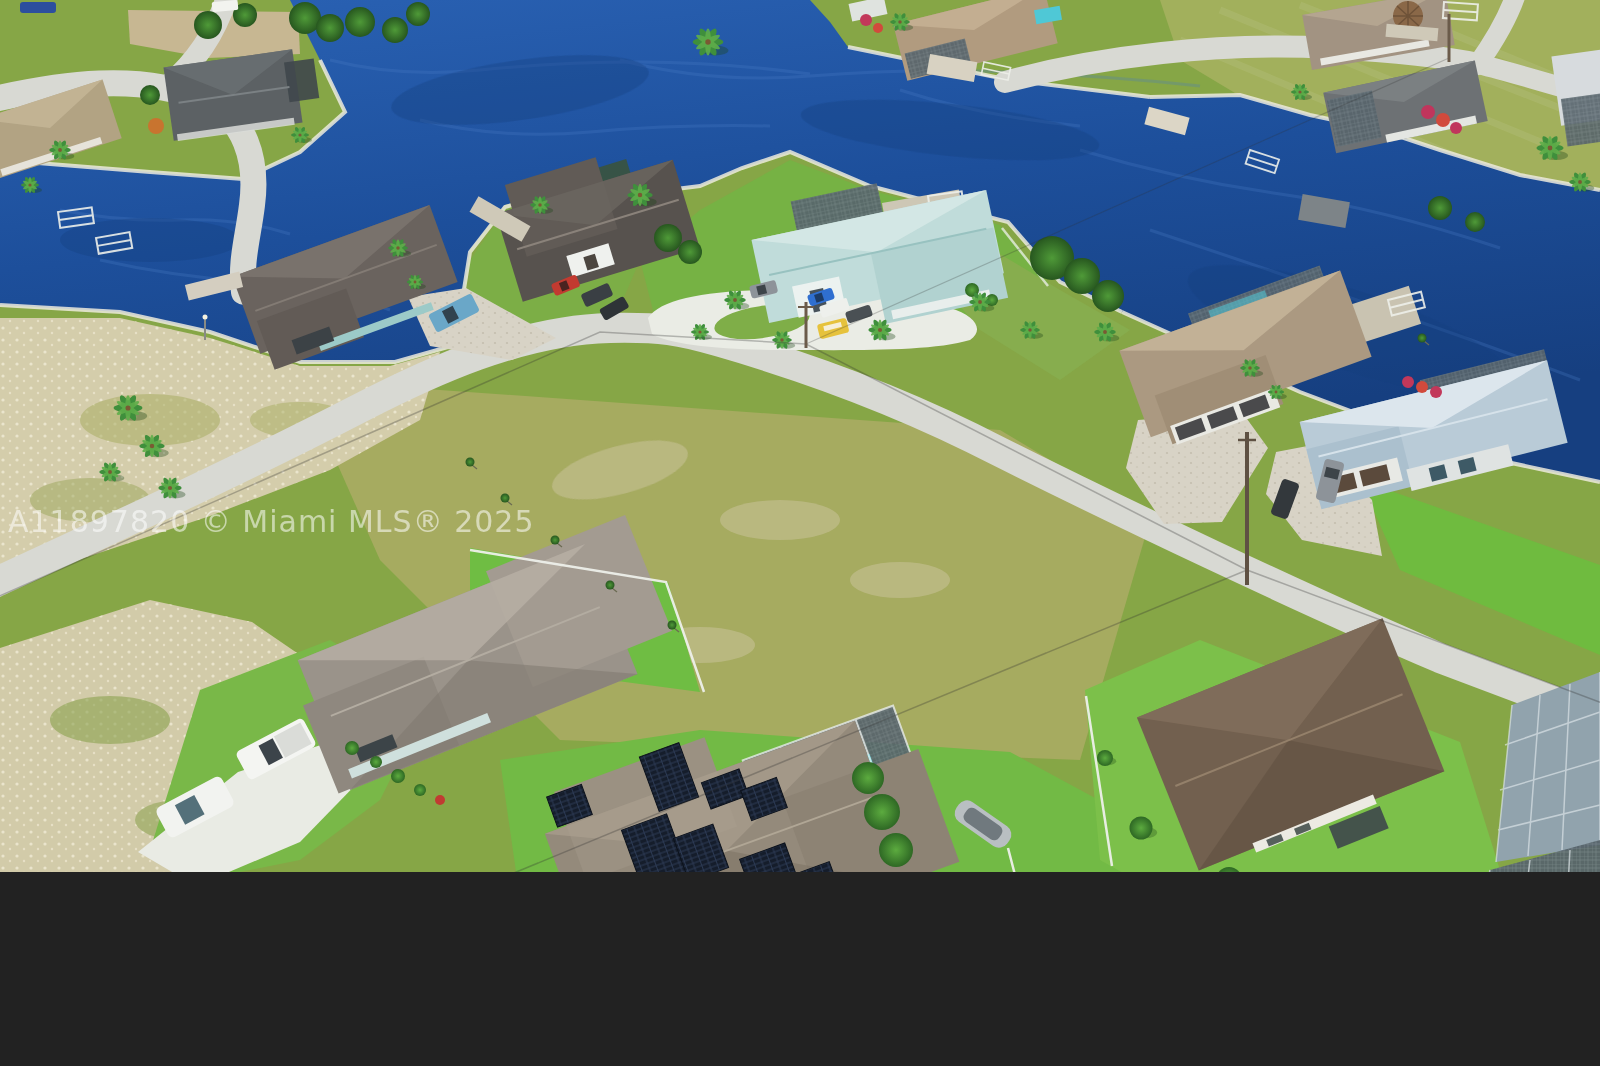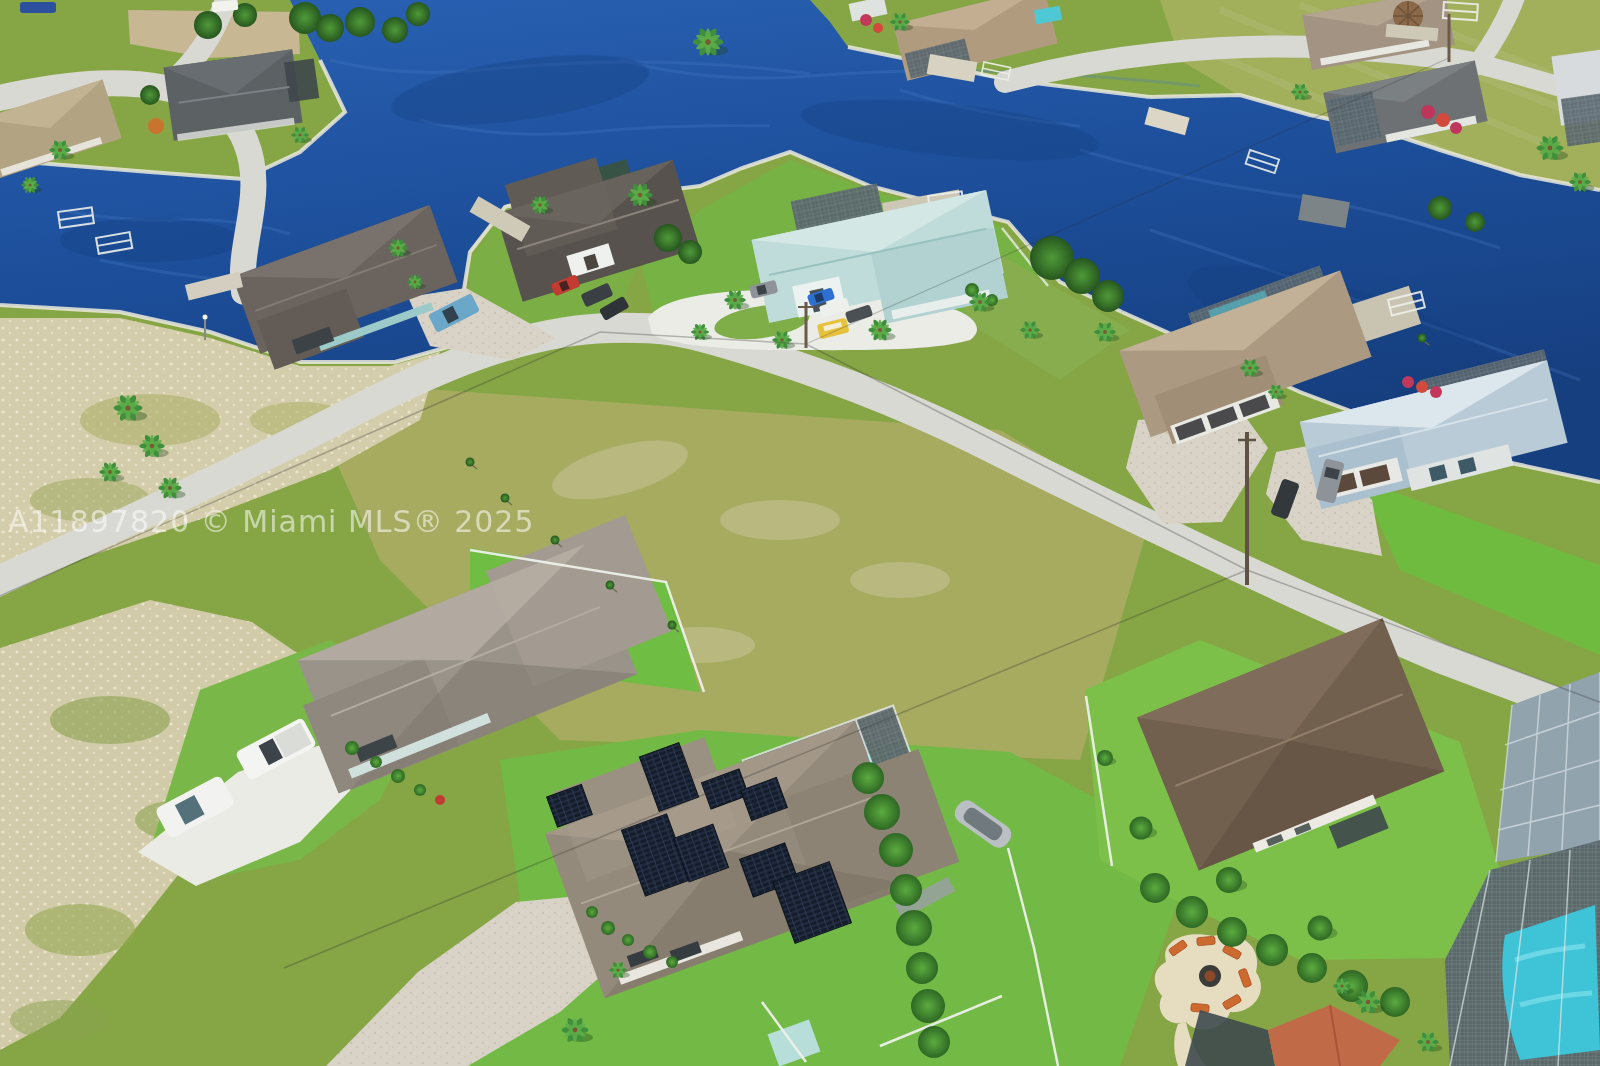--- a/index.html
+++ b/index.html
@@ -1,16 +1,16 @@
 <!DOCTYPE html>
 <html><head>
 <meta charset="utf-8">
 <style>
   html,body{margin:0;padding:0;background:#222;}
-  .stage{position:relative;width:1600px;height:1066px;overflow:hidden;font-family:"DejaVu Sans","Liberation Sans",sans-serif;}
+  .stage{position:relative;width:1600px;height:872px;overflow:hidden;font-family:"DejaVu Sans","Liberation Sans",sans-serif;}
   .stage svg{position:absolute;inset:0;display:block;}
   .wm{font-family:"DejaVu Sans","Liberation Sans",sans-serif;font-size:30px;letter-spacing:1px;fill:#ffffff;fill-opacity:0.55;}
 </style>
 </head>
 <body>
 
 <div class="stage">
 <svg viewBox="0 0 1600 1066" width="1600" height="1066">
   <defs>
     <linearGradient id="waterG" x1="0" y1="0" x2="0.35" y2="1">

